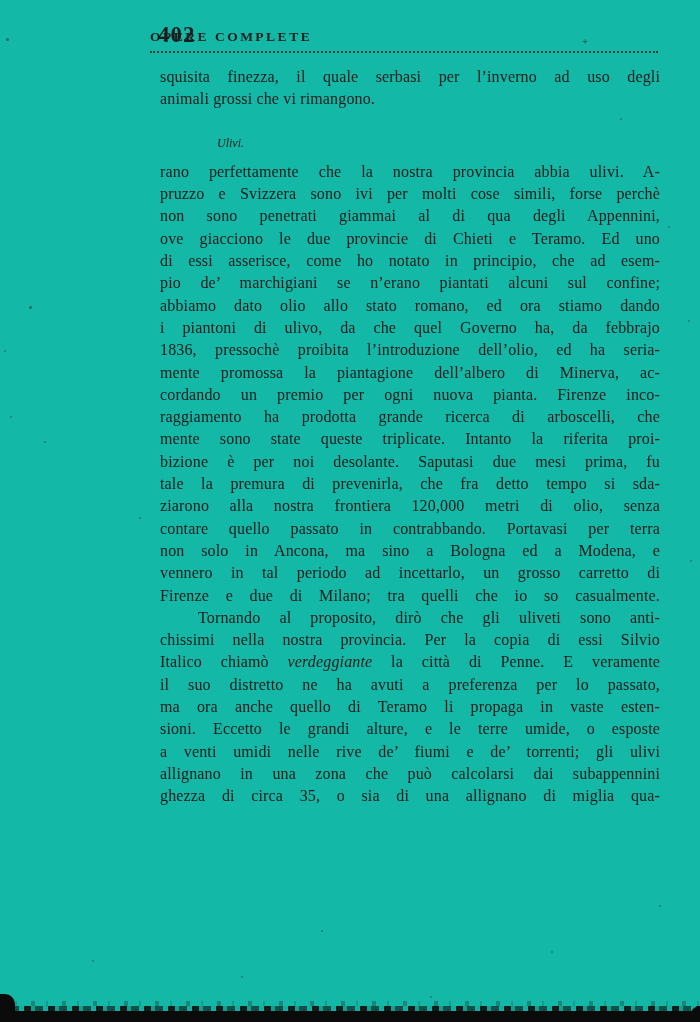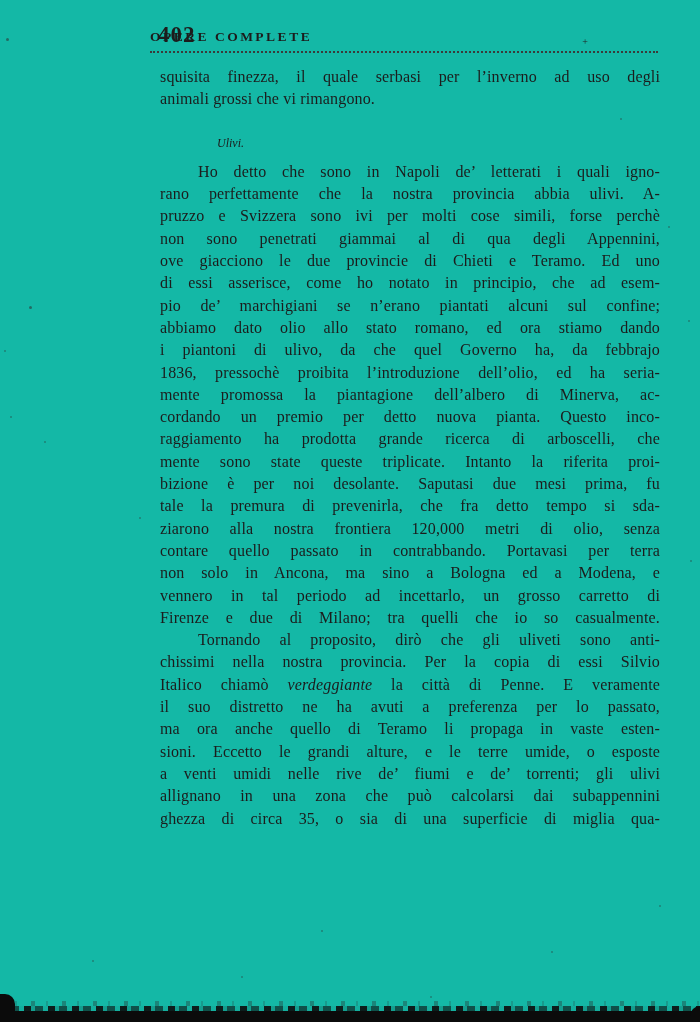--- a/index.html
+++ b/index.html
@@ -133,32 +133,31 @@
   <div class="body-text">
 
     <div>
       <div class="line">squisita finezza, il quale serbasi per l’inverno ad uso degli</div>
       <div class="line endp">animali grossi che vi rimangono.</div>
     </div>
 
     <div class="section-heading">Ulivi.</div>
 
     <div>
-      <div class="line ind">Ho detto che sono in Napoli de’ letterati i quali igno-</div>
       <div class="line">rano perfettamente che la nostra provincia abbia ulivi. A-</div>
       <div class="line">pruzzo e Svizzera sono ivi per molti cose simili, forse perchè</div>
       <div class="line">non sono penetrati giammai al di qua degli Appennini,</div>
       <div class="line">ove giacciono le due provincie di Chieti e Teramo. Ed uno</div>
       <div class="line">di essi asserisce, come ho notato in principio, che ad esem-</div>
       <div class="line">pio de’ marchigiani se n’erano piantati alcuni sul confine;</div>
       <div class="line">abbiamo dato olio allo stato romano, ed ora stiamo dando</div>
       <div class="line">i piantoni di ulivo, da che quel Governo ha, da febbrajo</div>
       <div class="line">1836, pressochè proibita l’introduzione dell’olio, ed ha seria-</div>
       <div class="line">mente promossa la piantagione dell’albero di Minerva, ac-</div>
-      <div class="line">cordando un premio per detto nuova pianta. Questo inco-</div>
+      <div class="line">cordando un premio per ogni nuova pianta. Firenze inco-</div>
       <div class="line">raggiamento ha prodotta grande ricerca di arboscelli, che</div>
       <div class="line">mente sono state queste triplicate. Intanto la riferita proi-</div>
       <div class="line">bizione è per noi desolante. Saputasi due mesi prima, fu</div>
       <div class="line">tale la premura di prevenirla, che fra detto tempo si sda-</div>
       <div class="line">ziarono alla nostra frontiera 120,000 metri di olio, senza</div>
       <div class="line">contare quello passato in contrabbando. Portavasi per terra</div>
       <div class="line">non solo in Ancona, ma sino a Bologna ed a Modena, e</div>
       <div class="line">vennero in tal periodo ad incettarlo, un grosso carretto di</div>
       <div class="line">Firenze e due di Milano; tra quelli che io so casualmente.</div>
     </div>
@@ -167,21 +166,21 @@
       <div class="line ind">Tornando al proposito, dirò che gli uliveti sono anti-</div>
       <div class="line">chissimi nella nostra provincia. Per la copia di essi Silvio</div>
       <div class="line">
         <span>Italico chiamò </span><em>verdeggiante</em><span> la città di Penne. E veramente</span>
       </div>
       <div class="line">il suo distretto ne ha avuti a preferenza per lo passato,</div>
       <div class="line">ma ora anche quello di Teramo li propaga in vaste esten-</div>
       <div class="line">sioni. Eccetto le grandi alture, e le terre umide, o esposte</div>
       <div class="line">a venti umidi nelle rive de’ fiumi e de’ torrenti; gli ulivi</div>
       <div class="line">allignano in una zona che può calcolarsi dai subappennini</div>
-      <div class="line">ghezza di circa 35, o sia di una superficie di miglia qua-</div>
+      <div class="line">ghezza di circa 35, o sia di una allignano di miglia qua-</div>
     </div>
 
   </div>
 
   <div class="speck" style="left:6px;   top:38px;"></div>
   <div class="speck" style="left:29px;  top:306px;"></div>
   <div class="speck small" style="left:4px;   top:350px;"></div>
   <div class="speck small" style="left:10px;  top:416px;"></div>
   <div class="speck small" style="left:44px;  top:441px;"></div>
   <div class="speck small" style="left:139px; top:517px;"></div>

